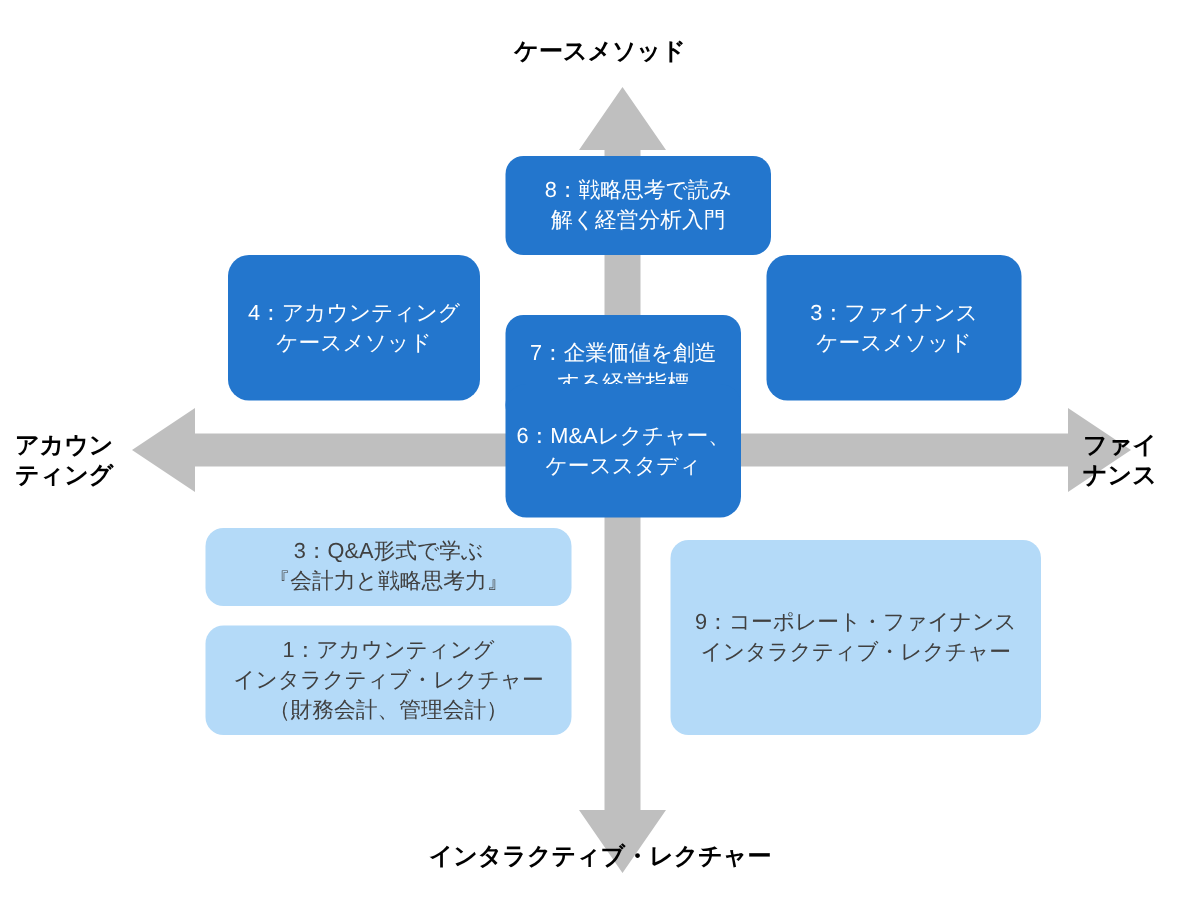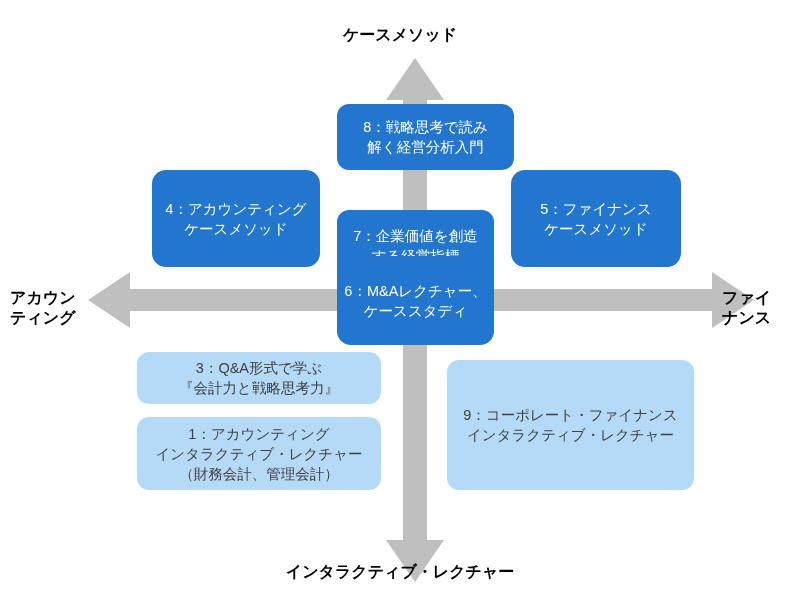--- a/index.html
+++ b/index.html
@@ -124,21 +124,21 @@
   <div class="node light" id="node-1">1：アカウンティング
 インタラクティブ・レクチャー
 （財務会計、管理会計）</div>
 
   <div class="node light" id="node-2">9：コーポレート・ファイナンス
 インタラクティブ・レクチャー</div>
 
   <div class="node dark" id="node-4">4：アカウンティング
 ケースメソッド</div>
 
-  <div class="node dark" id="node-5">5：ファイナンス
+  <div class="node dark" id="node-5">3：ファイナンス
 ケースメソッド</div>
 
   <div class="node dark" id="node-8">8：戦略思考で読み
 解く経営分析入門</div>
 
   <div class="node dark" id="node-7">7：企業価値を創造
 する経営指標</div>
 
   <div class="node dark" id="node-6">6：M&amp;Aレクチャー、
 ケーススタディ</div>

